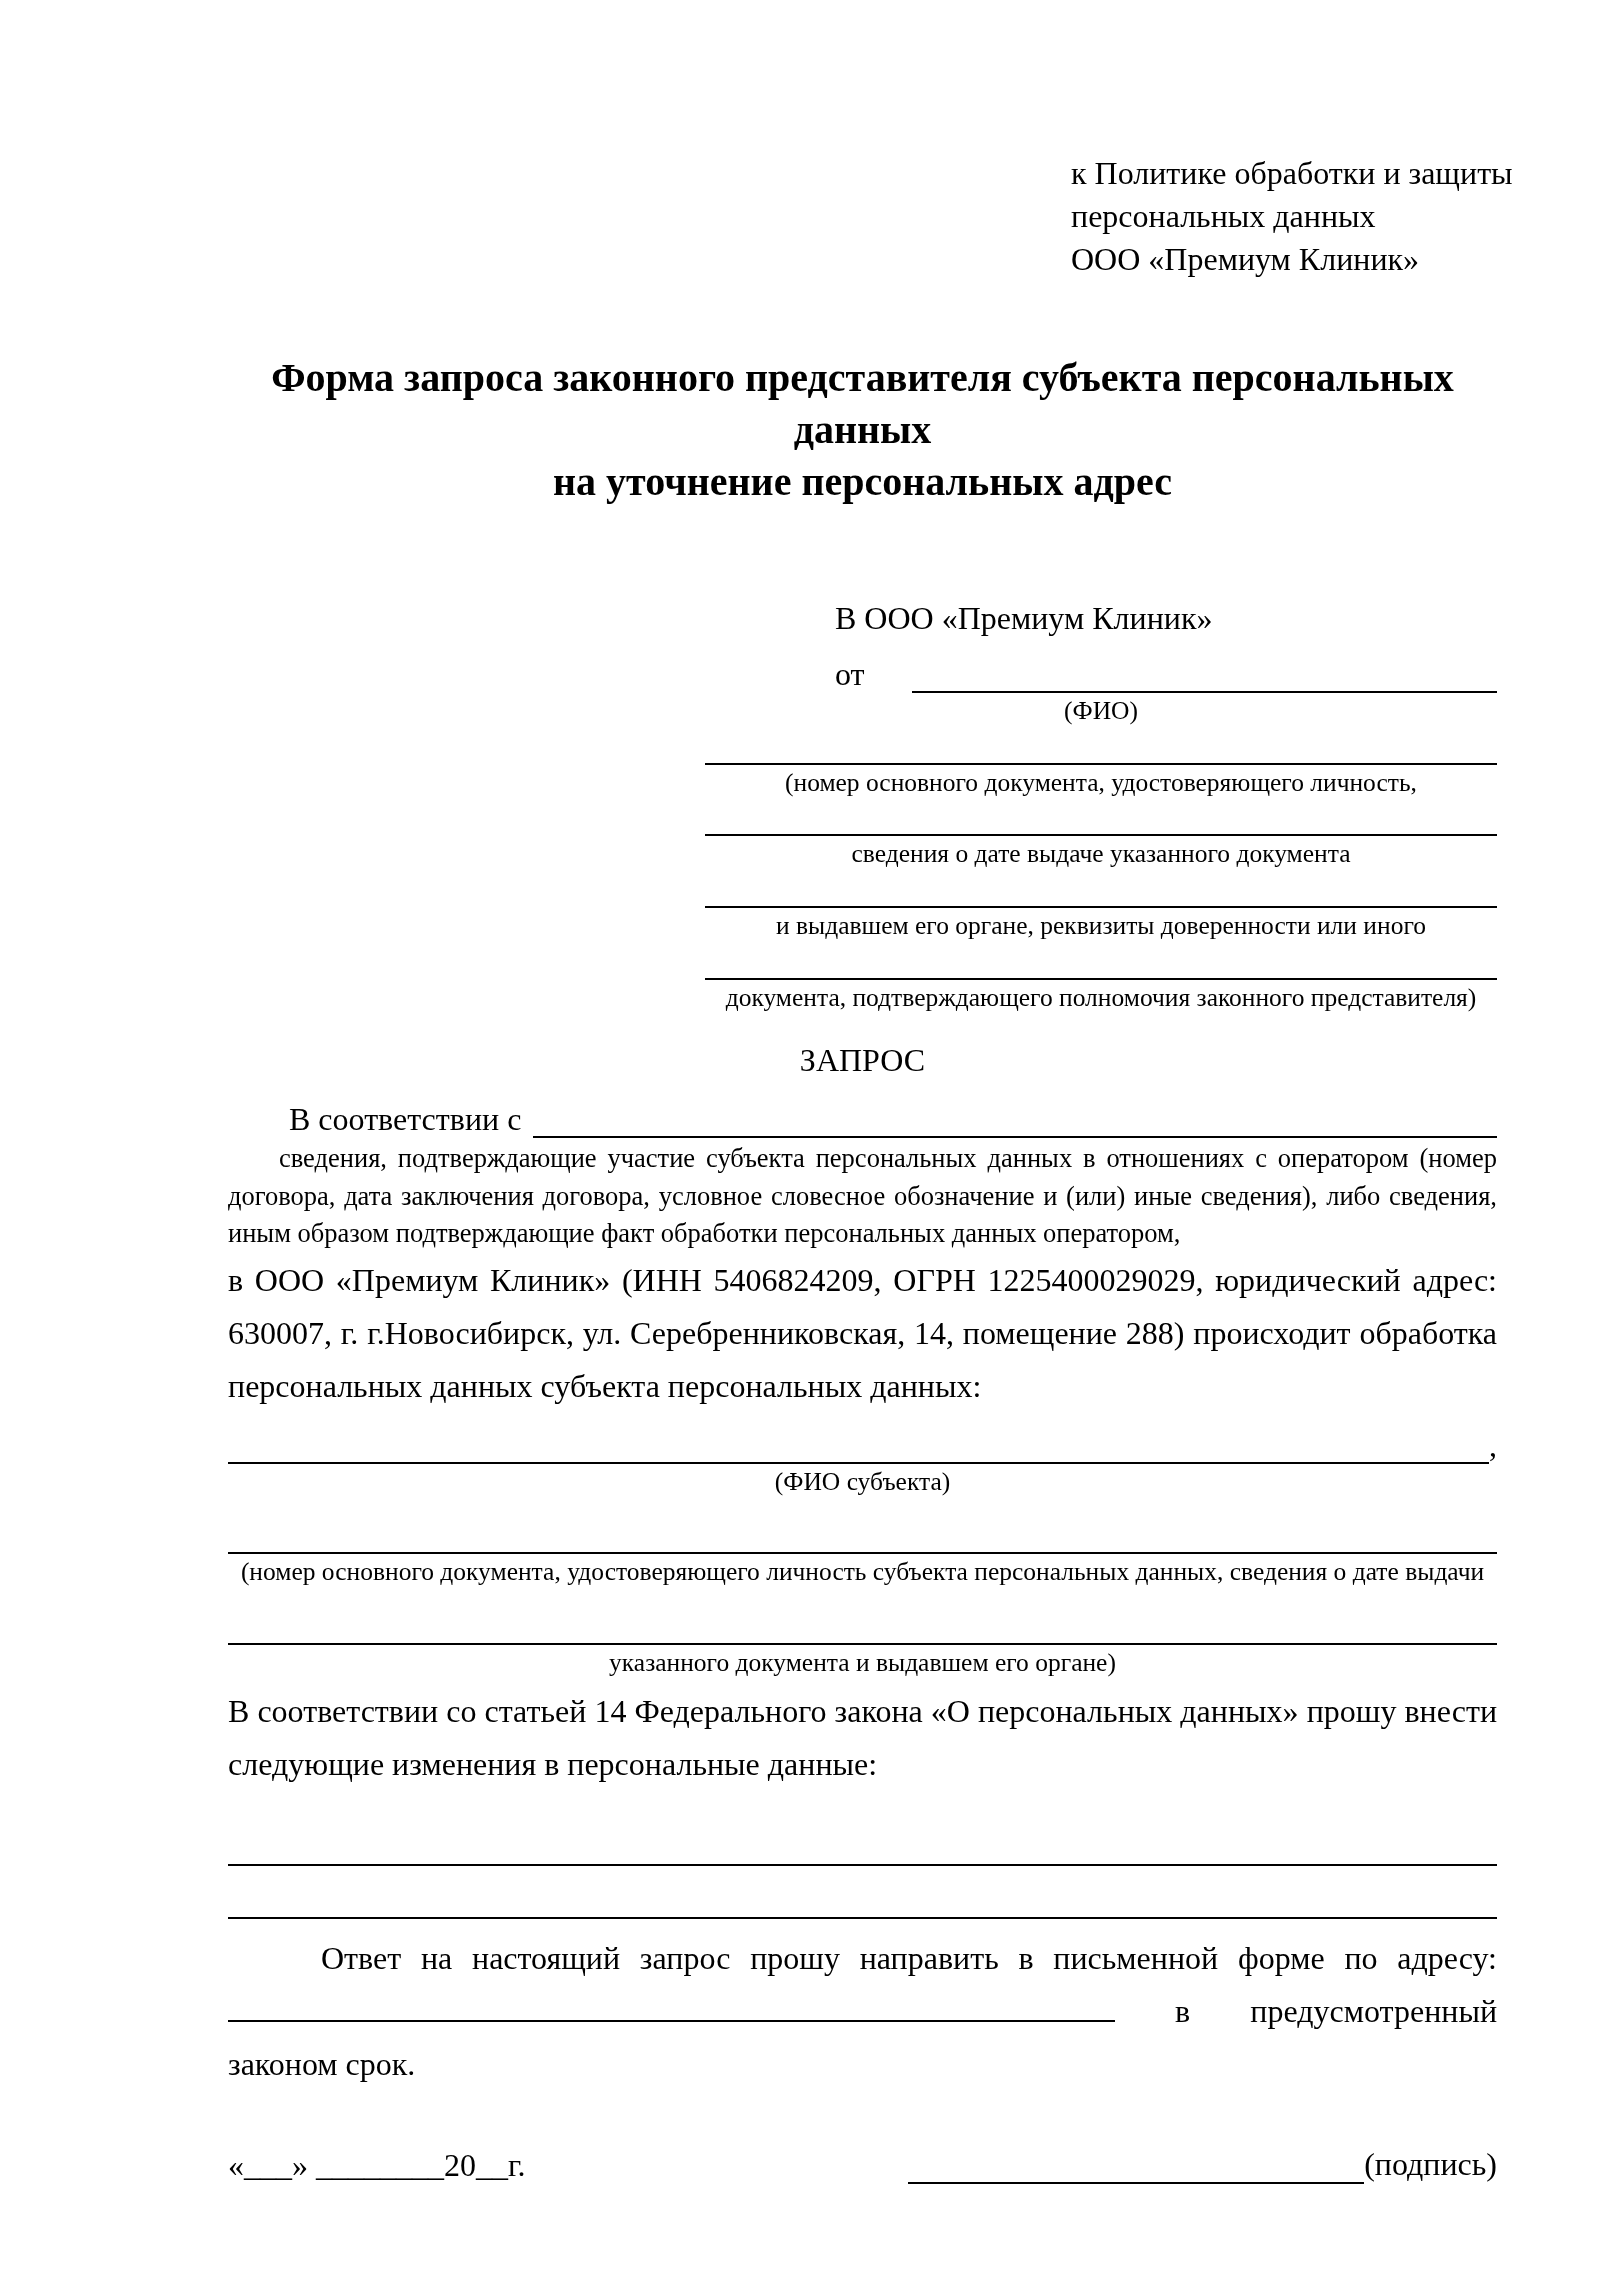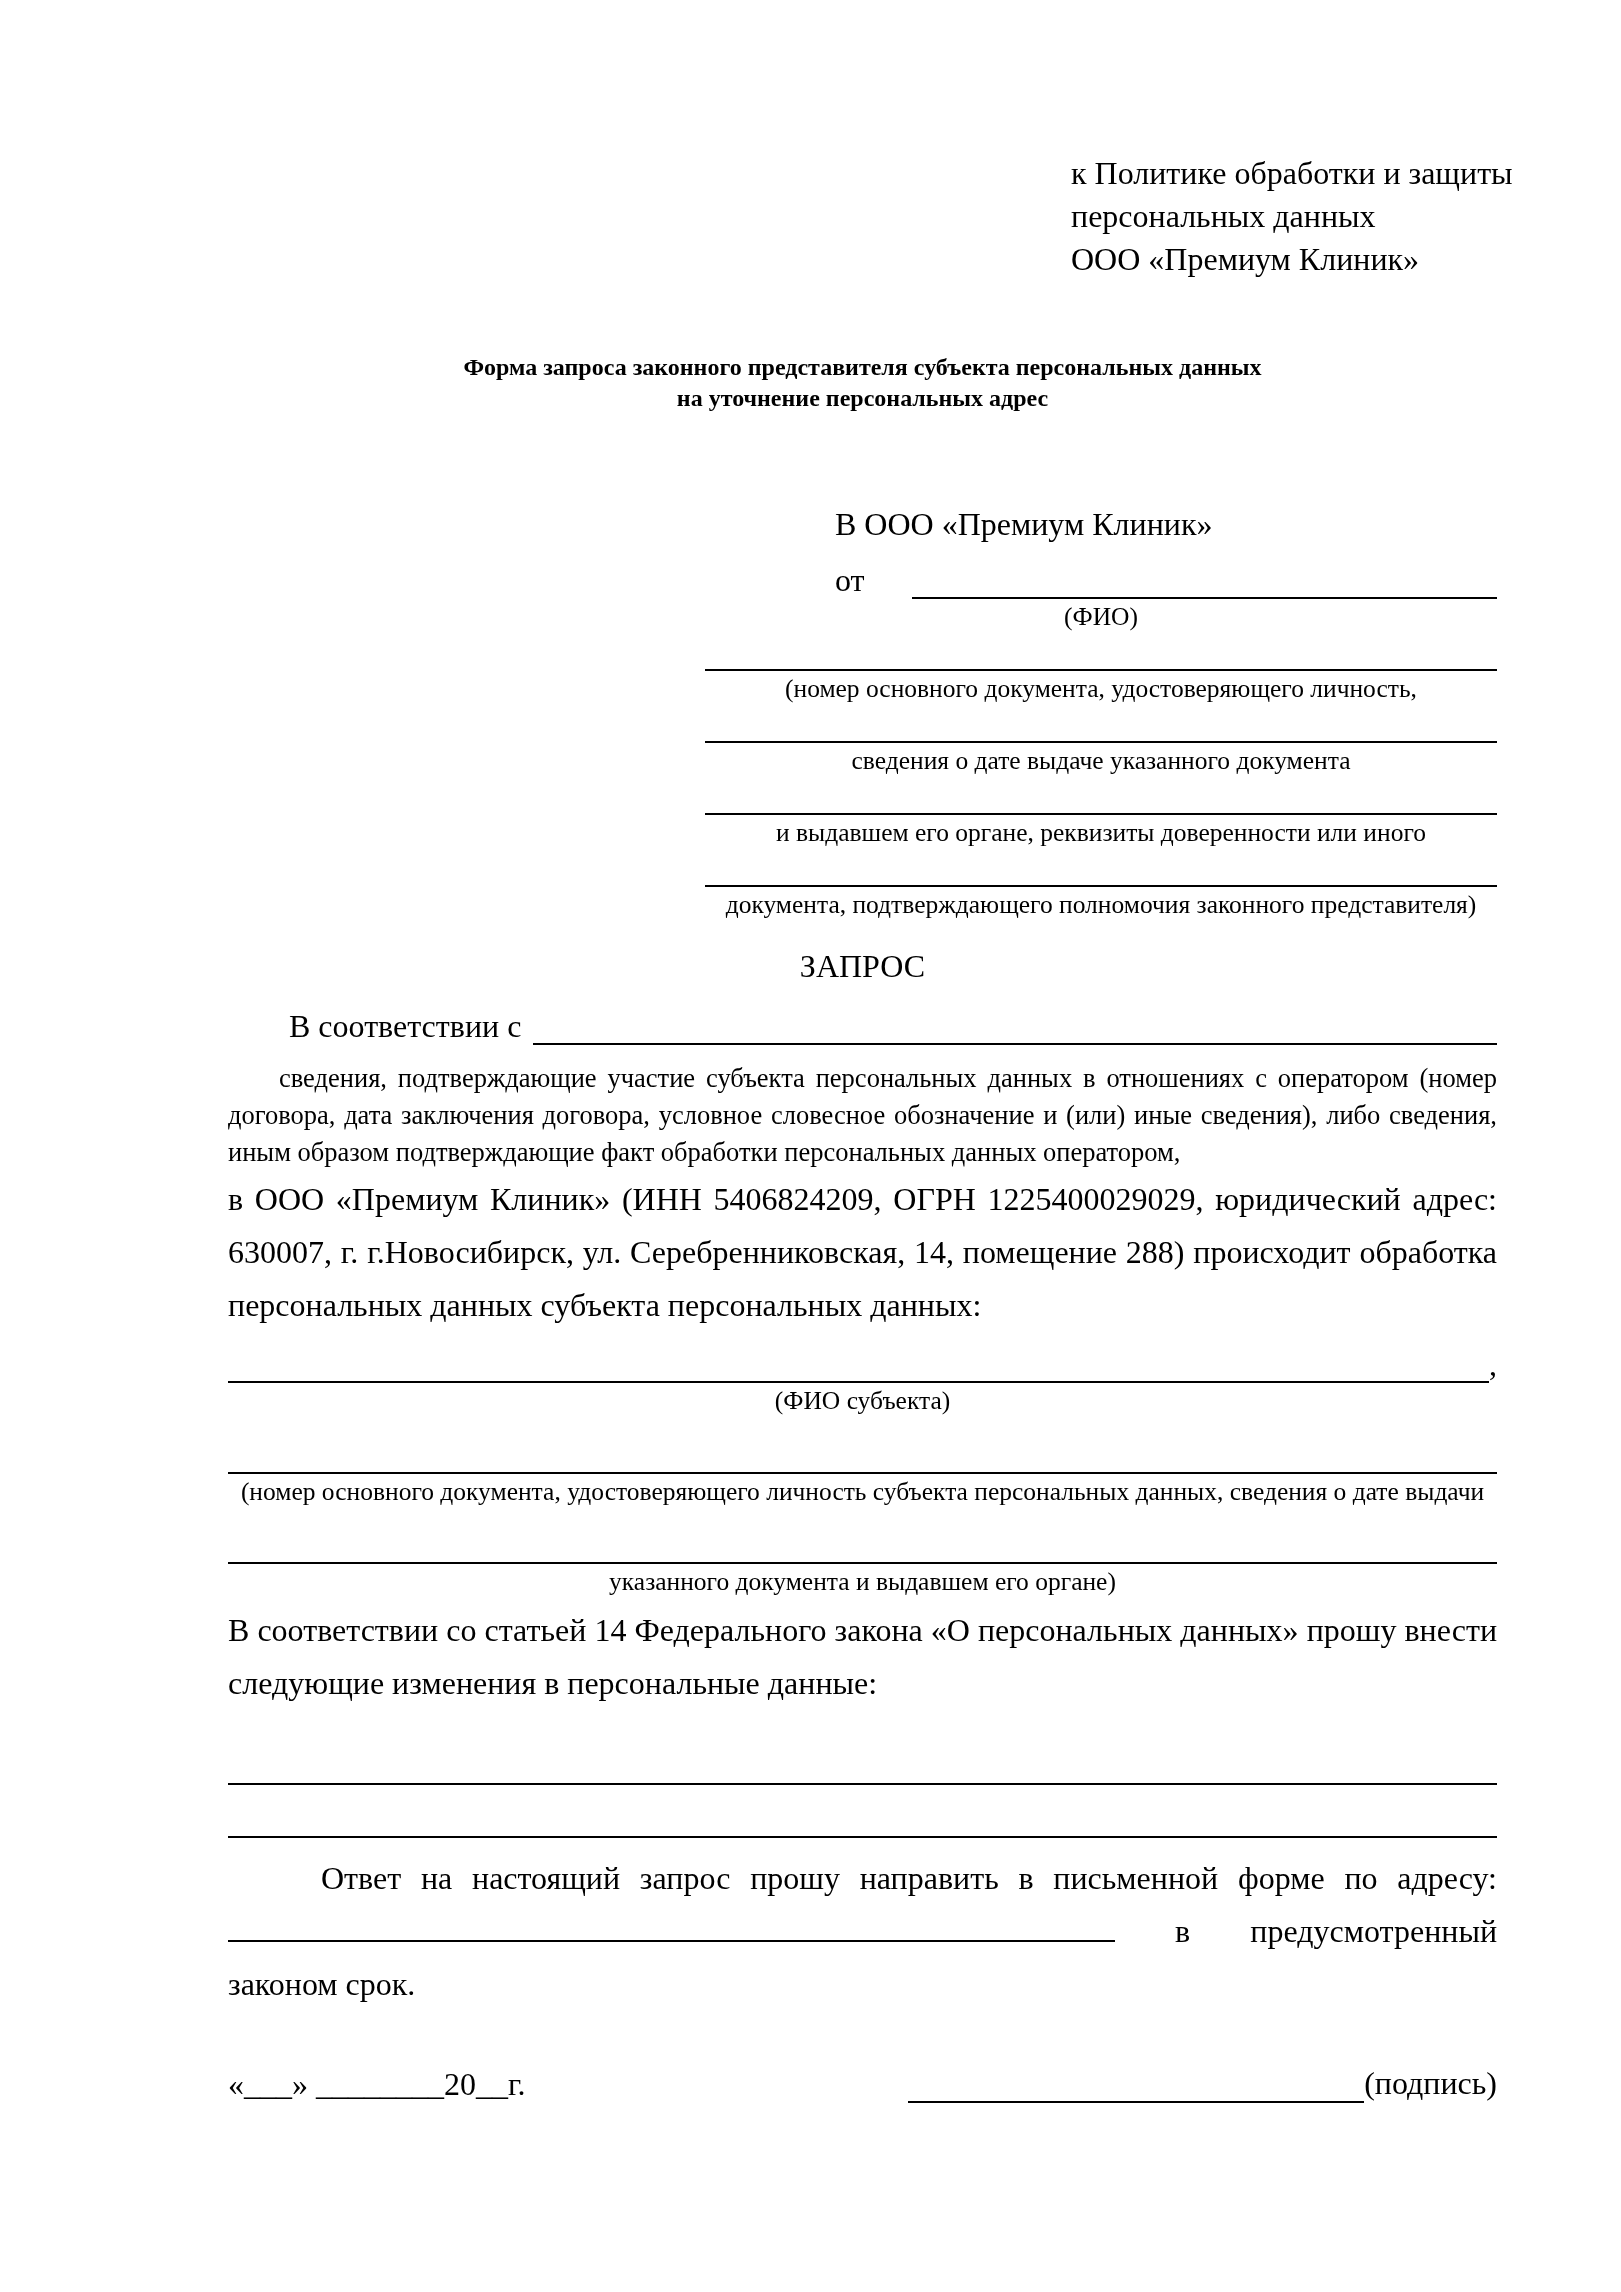--- a/index.html
+++ b/index.html
@@ -5,34 +5,34 @@
   html,body{margin:0;padding:0;background:#ffffff;}
   .page{
     width:1621px;height:2293px;background:#ffffff;color:#000000;
     font-family:"Liberation Serif", serif;font-size:32px;
     box-sizing:border-box;padding:152px 124px 0 228px;
     position:relative;overflow:hidden;
   }
   
   .annex{margin-left:843px;line-height:1.34;white-space:nowrap;}
   
-  .title{margin:71px 0 0 0;text-align:center;font-weight:bold;font-size:24px;line-height:1.3;}
+  .title{margin:71px 0 0 0;text-align:center;font-weight:bold;font-size:40px;line-height:1.3;}
   
   .addressee{margin-top:86px;margin-left:477px;}
   .addr-to{padding-left:130px;line-height:1.5;}
   .addr-from{display:flex;align-items:flex-end;padding-left:130px;height:51px;gap:36px;}
   .addr-from .pre{white-space:nowrap;}
   .fill-grow{flex:1 1 auto;border-bottom:2.9px solid #000;margin-left:11.8px;height:39px;}
   .cap{font-size:25.5px;line-height:1.25;text-align:center;margin-top:2px;}
   .blank{border-bottom:2.9px solid #000;height:36px;}
   
   .zapros{margin-top:21.6px;text-align:center;line-height:1.5;}
   .intro-row{display:flex;align-items:flex-end;margin-top:5.9px;padding-left:61px;height:49px;}
   .intro-row .pre{white-space:nowrap;}
-  .note{font-size:26.5px;line-height:1.4;text-align:justify;text-indent:51px;margin:15px 0 0 0;}
+  .note{font-size:26.5px;line-height:1.4;text-align:justify;text-indent:51px;margin:2px 0 0 0;}
   .para{margin:0;line-height:1.66;text-align:justify;}
   .op-para{margin-top:2px;}
   .subject-row{display:flex;align-items:flex-end;margin-top:9.8px;height:41px;}
   .subject-row .comma{white-space:pre;}
   .blank-wide{border-bottom:2.9px solid #000;height:41px;margin-top:13.7px;}
   .blank-gap1{margin-top:25.5px;height:47px;}
   .blank-gap2{margin-top:0;height:51px;}
   .resp-para{margin-top:13.7px;text-indent:93px;}
   .fill-inline{display:inline-block;width:887px;border-bottom:2.9px solid #000;height:33px;vertical-align:baseline;}
   

